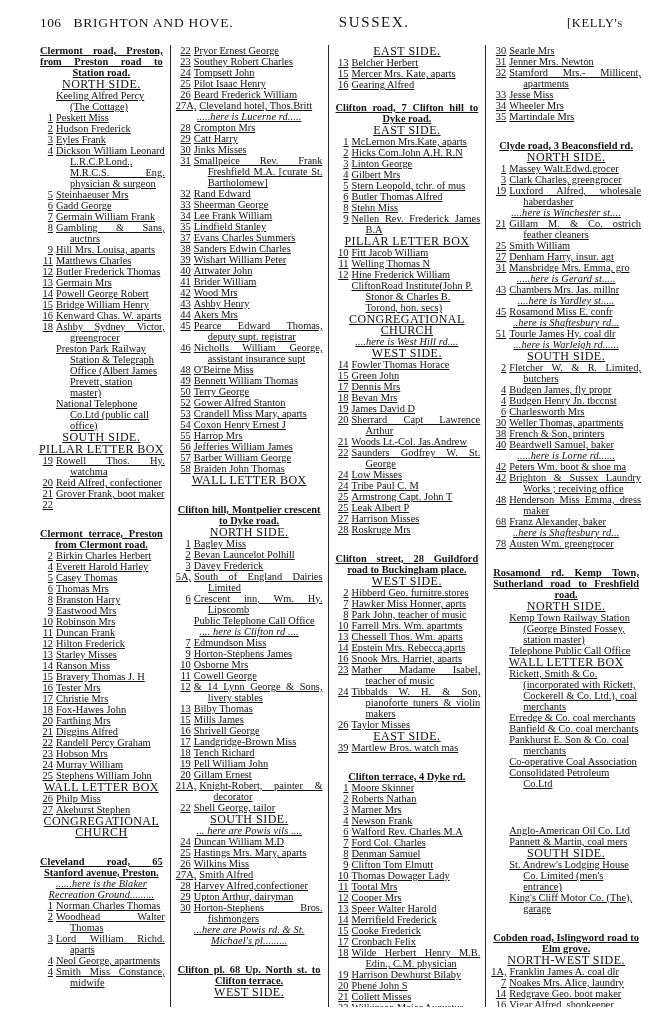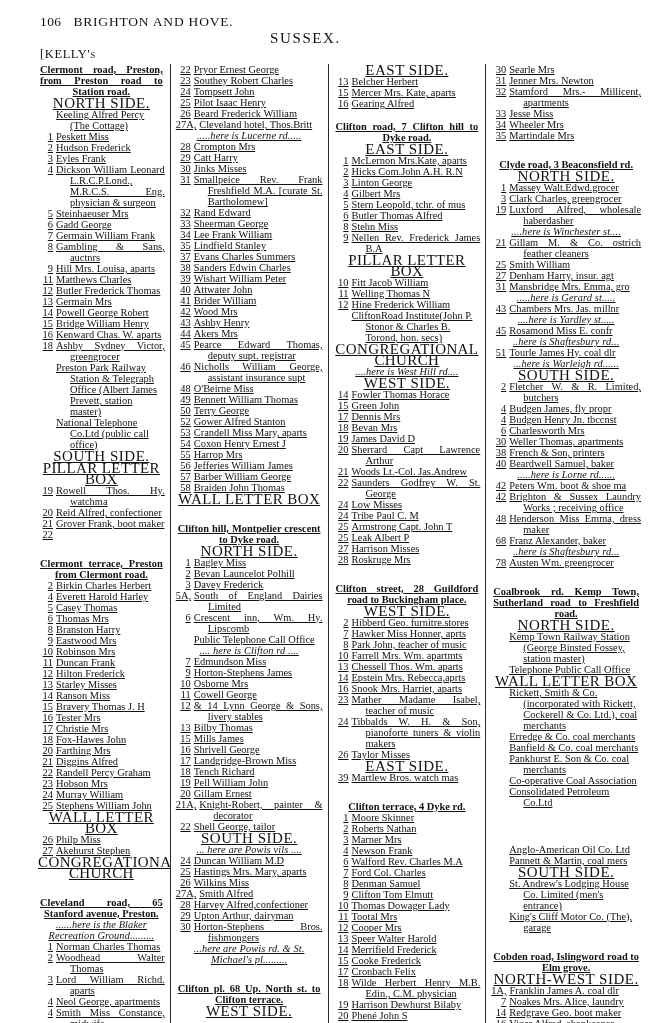--- a/index.html
+++ b/index.html
@@ -24,23 +24,22 @@
     overflow: hidden;
   }
 
   
   .runhead {
     display: flex;
     align-items: baseline;
     justify-content: space-between;
     font-size: 12.5px;
     padding: 0 20px 0 28px;
-    margin-bottom: 2px;
+    margin-bottom: 14px;
     white-space: nowrap;
-    flex-direction: column;
   }
   .runhead .folio {
     font-size: 13.5px;
     letter-spacing: .4px;
   }
   .runhead .place {
     font-variant: small-caps;
     font-size: 13.5px;
     letter-spacing: .8px;
     margin-left: 12px;
@@ -114,21 +113,21 @@
     padding: 0 2px;
   }
   .street.first-in-col { margin-top: 0; }
   .street .rest { font-weight: bold; }
 
   
   .side {
     text-align: center;
     font-variant: small-caps;
     letter-spacing: .5px;
-    font-size: 15px;
+    font-size: 12px;
     margin: 1px 0 0 0;
   }
   .smallcaps {
     font-variant: small-caps;
     letter-spacing: .4px;
   }
   .centered { text-align: center; }
   .hereis {
     font-style: italic;
     text-align: center;
@@ -984,21 +983,21 @@
         <div class="entry wrap">
           <span class="num">68</span>
           <span class="txt just">Franz Alexander, baker</span>
         </div>
         <div class="hereis">..here is Shaftesbury rd...</div>
         <div class="entry wrap">
           <span class="num">78</span>
           <span class="txt just">Austen Wm. greengrocer</span>
         </div>
         <div class="spacer"></div>
-        <div class="street"><span>Coalbrook rd.</span> <span class="rest">Kemp Town, Sutherland road to Freshfield road.</span></div>
+        <div class="street"><span>Rosamond rd.</span> <span class="rest">Kemp Town, Sutherland road to Freshfield road.</span></div>
         <div class="side">NORTH SIDE.</div>
         <div class="plain-line" style="text-indent: -14px; padding-left: 32px;">Kemp Town Railway Station (George Binsted Fossey, station master)</div>
         <div class="plain-line" style="text-indent: -14px; padding-left: 32px;">Telephone Public Call Office</div>
         <div class="side smallcaps centered">WALL LETTER BOX</div>
         <div class="plain-line" style="text-indent: -14px; padding-left: 32px;">Rickett, Smith &amp; Co. (incorporated with Rickett, Cockerell &amp; Co. Ltd.), coal merchants</div>
         <div class="plain-line" style="text-indent: -14px; padding-left: 32px;">Erredge &amp; Co. coal merchants</div>
         <div class="plain-line" style="text-indent: -14px; padding-left: 32px;">Banfield &amp; Co. coal merchants</div>
         <div class="plain-line" style="text-indent: -14px; padding-left: 32px;">Pankhurst E. Son &amp; Co. coal merchants</div>
         <div class="plain-line" style="text-indent: -14px; padding-left: 32px;">Co-operative Coal Association</div>
         <div class="plain-line" style="text-indent: -14px; padding-left: 32px;">Consolidated Petroleum Co.Ltd</div>

